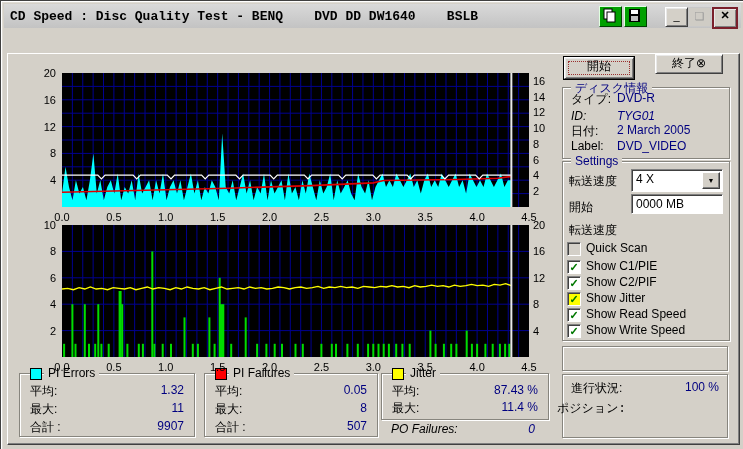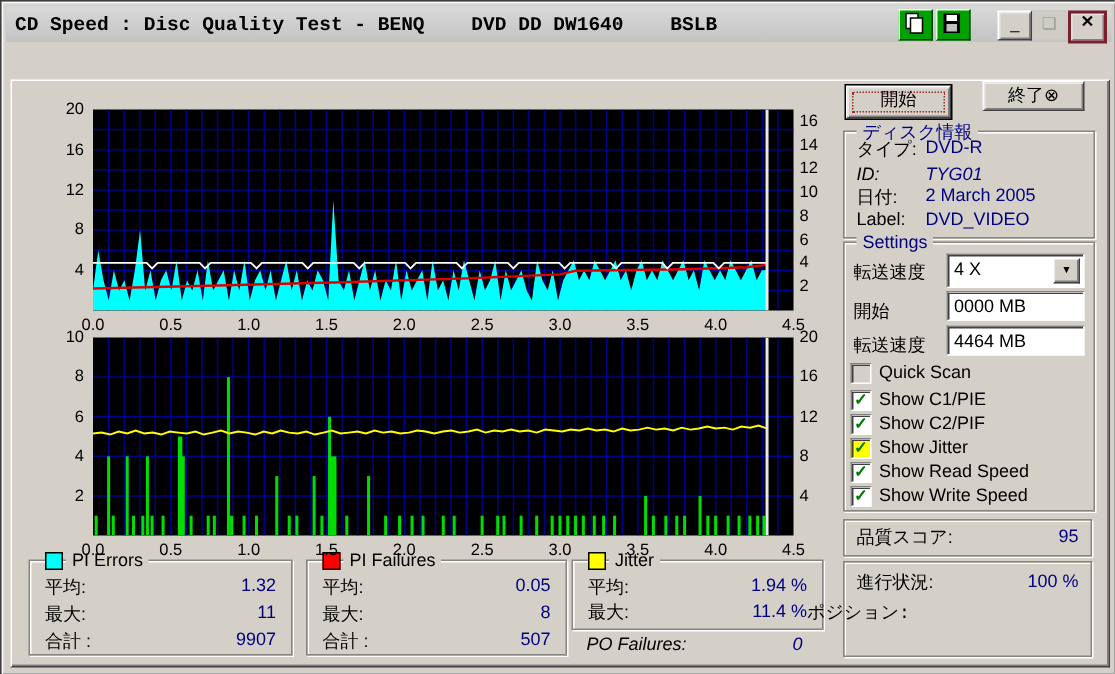--- a/index.html
+++ b/index.html
@@ -162,21 +162,21 @@
         <span class="lab">合計 :</span>
         <span class="val">507</span>
       </div>
   </div>
 
   <div class="abs groupbox" style="left:380px;top:372px;width:166px;height:45px;">
     <span class="swatch" id="sw-jit" style="background: rgb(255, 255, 0);"></span>
     <span class="gb-title">Jitter</span>
     <div class="statrow" style="top:9px;">
         <span class="lab">平均:</span>
-        <span class="val">1.94 %</span>
+        <span class="val">87.43 %</span>
       </div>
     <div class="statrow" style="top:26px;">
         <span class="lab">最大:</span>
         <span class="val">11.4 %</span>
       </div>
   </div>
   <div class="siderow" style="left:390px;top:421px;width:150px;font-style:italic;">
     <span class="lab">PO Failures:</span>
     <span class="val" style="right:6px;">0</span>
   </div>
@@ -201,21 +201,20 @@
     <span class="gb-title blue">Settings</span>
   </div>
   <div class="siderow" style="left:568px;top:172px;"><span class="lab">転送速度</span></div>
   <div class="abs field" style="left:630px;top:168px;width:86px;height:19px;">
     <span>4 X</span>
     <span class="combo-arrow">▼</span>
   </div>
   <div class="siderow" style="left:568px;top:198px;"><span class="lab">開始</span></div>
   <div class="abs field" style="left:630px;top:193px;width:86px;height:16px;"><span>0000 MB</span></div>
   <div class="siderow" style="left:568px;top:221px;"><span class="lab">転送速度</span></div>
-  <div class="abs field" style="left:630px;top:216px;width:86px;height:16px;"><span>4464 MB</span></div>
 
   <div class="cbrow" style="top:240px;">
       <span class="cb" style="background: rgb(212, 208, 200);"></span>
       <span class="cblab">Quick Scan</span>
     </div>
   <div class="cbrow" style="top:258px;">
       <span class="cb" style="background: rgb(255, 255, 255);">✓</span>
       <span class="cblab">Show C1/PIE</span>
     </div>
   <div class="cbrow" style="top:274px;">
@@ -229,28 +228,24 @@
   <div class="cbrow" style="top:306px;">
       <span class="cb" style="background: rgb(255, 255, 255);">✓</span>
       <span class="cblab">Show Read Speed</span>
     </div>
   <div class="cbrow" style="top:322px;">
       <span class="cb" style="background: rgb(255, 255, 255);">✓</span>
       <span class="cblab">Show Write Speed</span>
     </div>
 
   <div class="abs groupbox" style="left:561px;top:345px;width:164px;height:23px;"></div>
-  <div class="siderow" style="left:570px;top:349px;width:148px;">
-    <span class="lab">品質スコア:</span>
-    <span class="val" style="right:0;">95</span>
-  </div>
 
   <div class="abs groupbox" style="left:561px;top:373px;width:164px;height:62px;"></div>
   <div class="siderow" style="left:570px;top:379px;width:148px;"><span class="lab">進行状況:</span><span class="val" style="right:0;">100 %</span></div>
-  <div class="siderow" style="left:537px;top:399px;width:148px;font-family:Liberation Mono, monospace;"><span class="lab">ポジション:</span><span class="val" style="right:0;margin-top:48px;">4463 MB</span></div>
+  <div class="siderow" style="left:556px;top:399px;width:148px;font-family:Liberation Mono, monospace;"><span class="lab">ポジション:</span><span class="val" style="right:0;margin-top:48px;">4463 MB</span></div>
 
 <div class="plot" style="left: 61px; top: 72px; width: 467px; height: 134px; position: absolute;">
       <svg width="467" height="134">
         <line x1="10.377777777777778" y1="0" x2="10.377777777777778" y2="134" stroke="#000090" stroke-width="1"></line>
         <line x1="20.755555555555556" y1="0" x2="20.755555555555556" y2="134" stroke="#000090" stroke-width="1"></line>
         <line x1="31.13333333333334" y1="0" x2="31.13333333333334" y2="134" stroke="#000090" stroke-width="1"></line>
         <line x1="41.51111111111111" y1="0" x2="41.51111111111111" y2="134" stroke="#000090" stroke-width="1"></line>
         <line x1="51.888888888888886" y1="0" x2="51.888888888888886" y2="134" stroke="#000090" stroke-width="1"></line>
         <line x1="62.266666666666666" y1="0" x2="62.266666666666666" y2="134" stroke="#000090" stroke-width="1"></line>
         <line x1="72.64444444444445" y1="0" x2="72.64444444444445" y2="134" stroke="#000090" stroke-width="1"></line>

